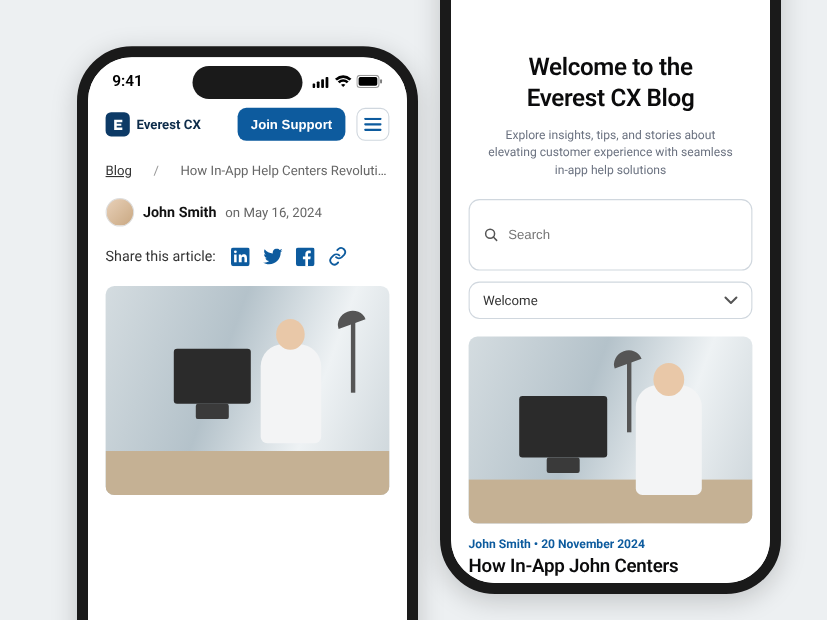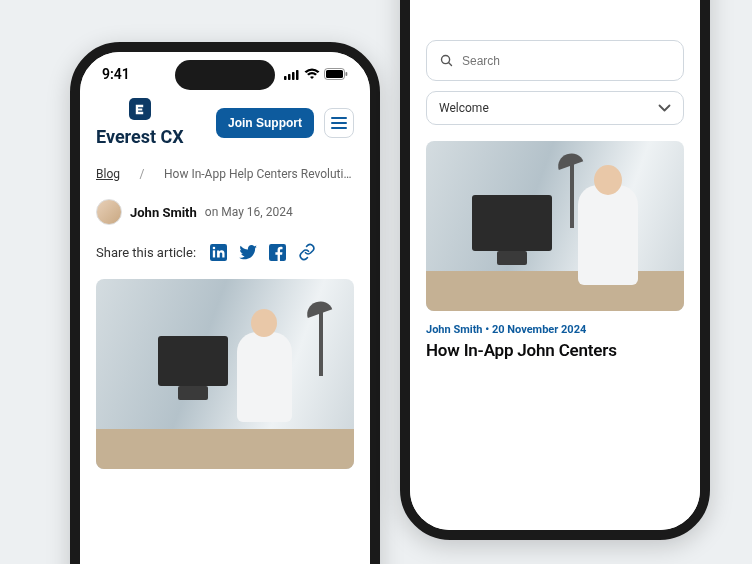--- a/index.html
+++ b/index.html
@@ -67,24 +67,23 @@
   .header {
     display: flex;
     align-items: center;
     justify-content: space-between;
     padding: 8px 16px 12px 16px;
   }
   .brand {
     display: flex;
     align-items: center;
     gap: 6px;
-    font-size: 18px;
+    font-size: 12px;
     font-weight: 700;
     color: #0d2c4a;
-    flex-direction: column;
   }
   .brand-logo {
     width: 22px; height: 22px;
     background: #0d3a66;
     border-radius: 5px;
     display: flex; align-items: center; justify-content: center;
     color: #fff;
   }
   .header-right { display: flex; align-items: center; gap: 10px; }
   .btn-waitlist {
@@ -218,21 +217,21 @@
     color: #6b7280;
     line-height: 1.45;
     padding: 0 14px;
     margin-bottom: 18px;
   }
   .controls { padding: 0 16px; }
   .search-box {
     display: flex; align-items: center; gap: 8px;
     border: 1px solid #d0d7de;
     border-radius: 10px;
-    padding: 12px 12px;
+    padding: 24px 12px;
     font-size: 12px;
     color: #888;
     margin-bottom: 10px;
   }
   .search-box input {
     border: none; outline: none;
     font-size: 12px;
     flex: 1;
     background: transparent;
     color: #333;
@@ -384,20 +383,27 @@
       </div>
     </div>
 
   </div>
 </div>
 
 <div class="phone phone-right">
   <div class="screen">
     <div style="height:130px"></div>
 
+    <div class="blog-header">
+      <h1 class="blog-title">
+        <span>Welcome to the</span><br>
+        <span>Everest CX Blog</span>
+      </h1>
+      <p class="blog-subtitle">Explore insights, tips, and stories about elevating customer experience with seamless in-app help solutions</p>
+    </div>
 
     <div class="controls">
       <div class="search-box">
         <span>
           <svg width="15" height="15" viewBox="0 0 24 24" fill="none" stroke="#555" stroke-width="2.2">
               <circle cx="10.5" cy="10.5" r="6.5"></circle>
               <line x1="20" y1="20" x2="15.2" y2="15.2" stroke-linecap="round"></line>
             </svg>
         </span>
         <input type="text" placeholder="Search" style="">

